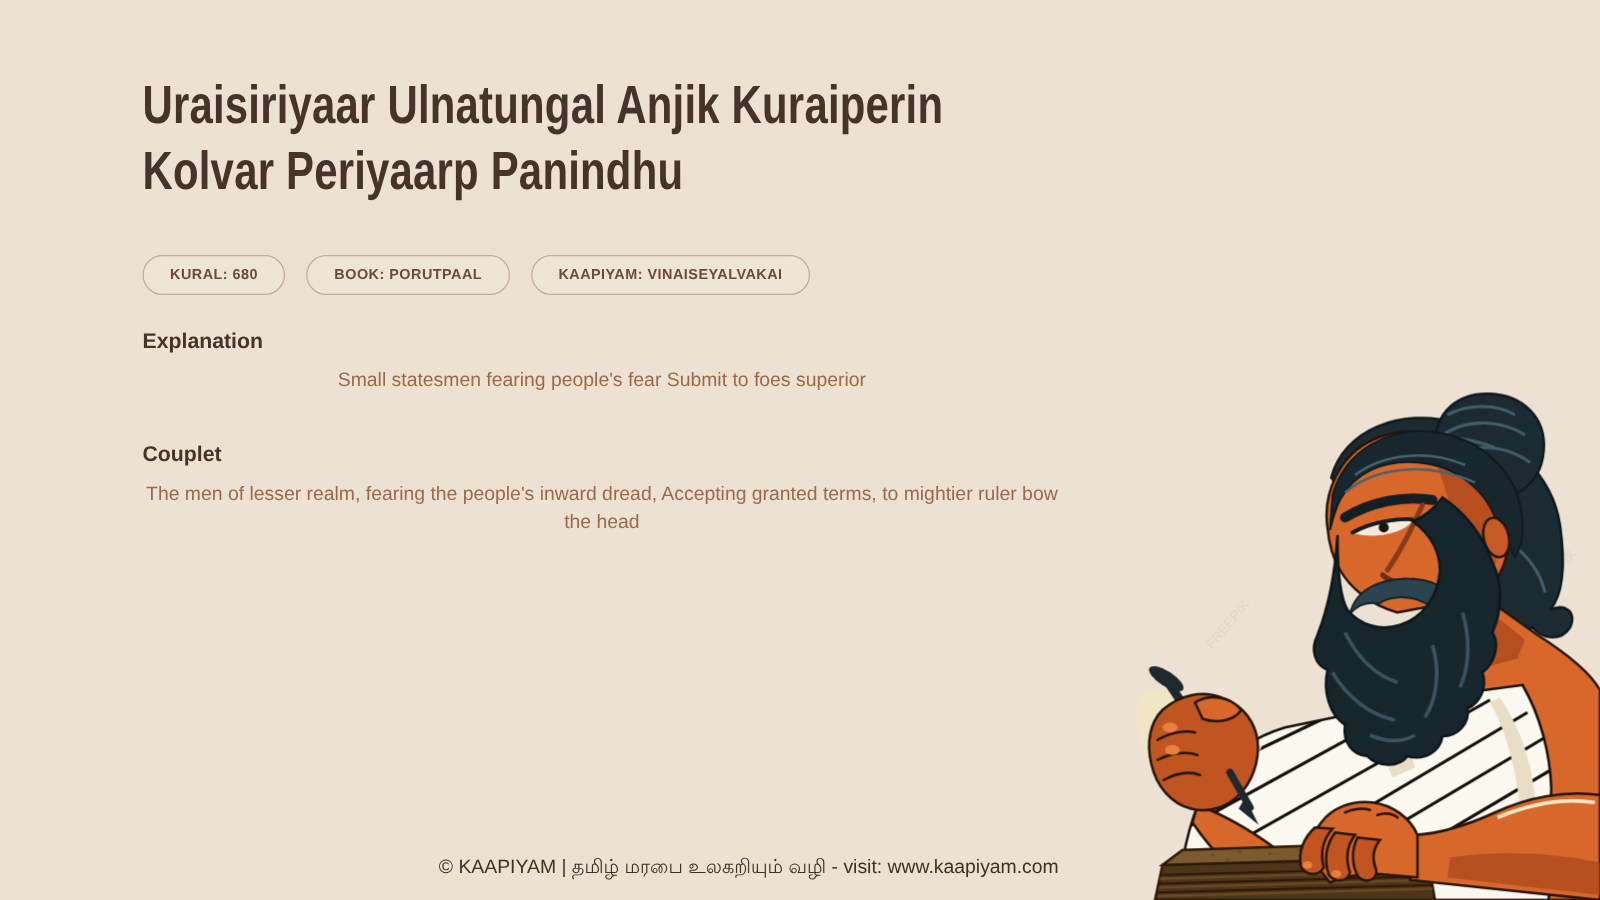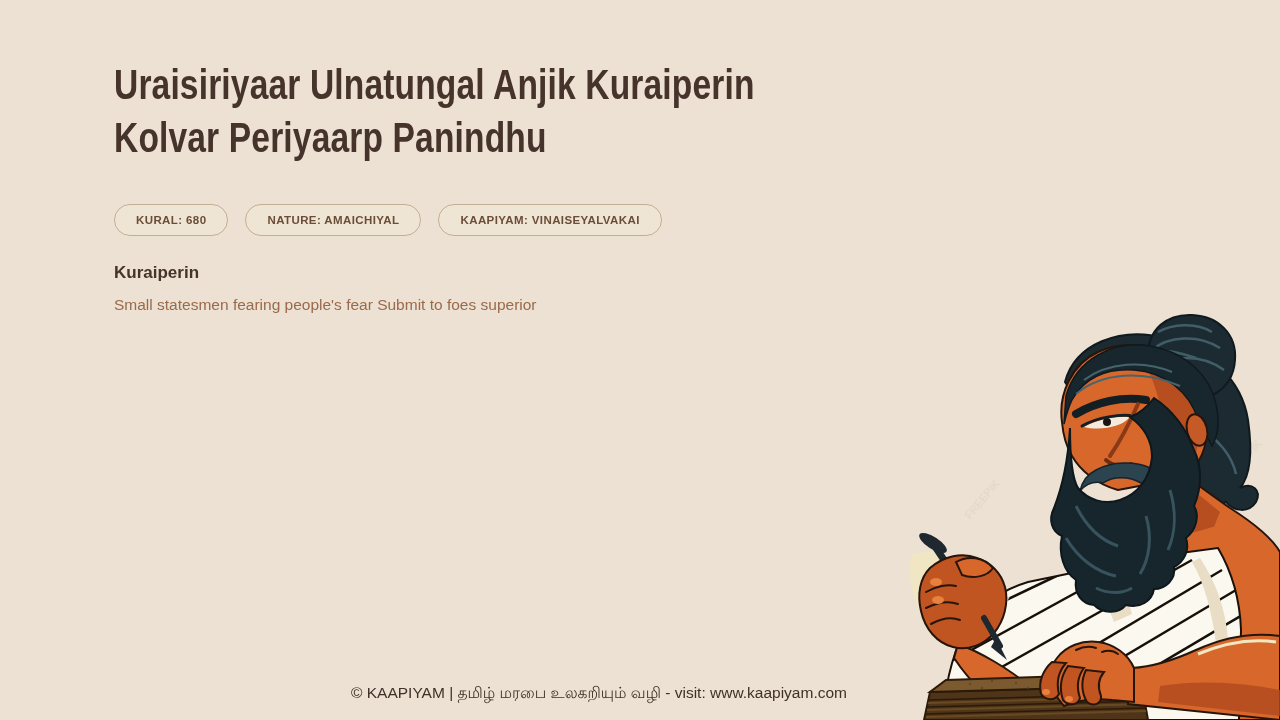--- a/index.html
+++ b/index.html
@@ -60,20 +60,21 @@
     font-weight: 700;
     line-height: 24px;
     color: #46332b;
     margin-bottom: 9px;
   }
   .section-body {
     font-size: 15.5px;
     line-height: 22px;
     color: #9a6a4b;
     max-width: 735px;
+    text-align: center;
   }
   .footer {
     position: absolute;
     left: 0;
     right: 0;
     bottom: 16px;
     text-align: center;
     padding-right: 94px;
     font-size: 15.5px;
     font-weight: 500;
@@ -92,30 +93,34 @@
 </head>
 <body>
 
 <h1 class="title">
   <div class="title-line">Uraisiriyaar Ulnatungal Anjik Kuraiperin</div>
   <div class="title-line">Kolvar Periyaarp Panindhu</div>
 </h1>
 
 <div class="badges">
   <div class="badge">KURAL: 680</div>
-  <div class="badge">NATURE: AMAICHIYAL</div>
+  <div class="badge">BOOK: PORUTPAAL</div>
   <div class="badge">KAAPIYAM: VINAISEYALVAKAI</div>
 </div>
 
 <div class="content">
   <div class="section">
-    <div class="section-heading">Kuraiperin</div>
+    <div class="section-heading">Explanation</div>
     <div class="section-body">Small statesmen fearing people's fear Submit to foes superior</div>
   </div>
   <div class="section">
+  </div>
+  <div class="section">
+    <div class="section-heading">Couplet</div>
+    <div class="section-body">The men of lesser realm, fearing the people's inward dread, Accepting granted terms, to mightier ruler bow the head</div>
   </div>
 </div>
 
 <div class="footer">© KAAPIYAM | தமிழ் மரபை உலகறியும் வழி - visit: www.kaapiyam.com</div>
 
 <div class="illustration">
   <svg viewBox="0 0 380 410" xmlns="http://www.w3.org/2000/svg">
 
     <g fill="#6e6052" opacity="0.08" font-size="11" font-family="Liberation Sans, sans-serif">
       <text transform="translate(70,210) rotate(-50)">FREEPIK</text>

